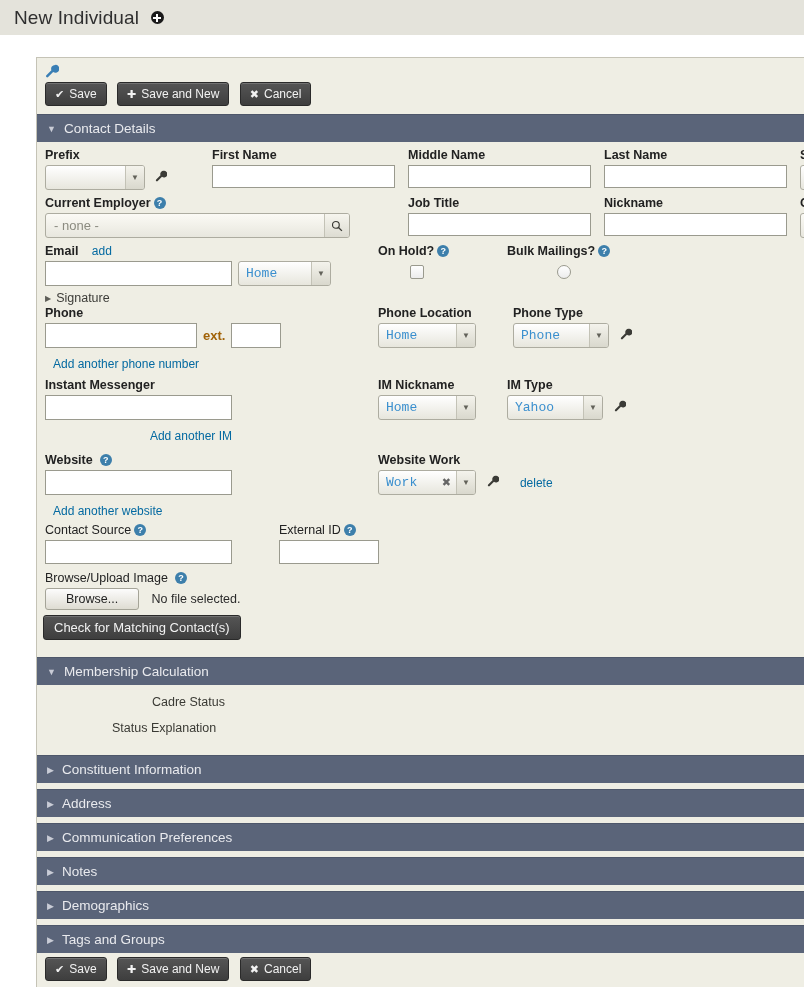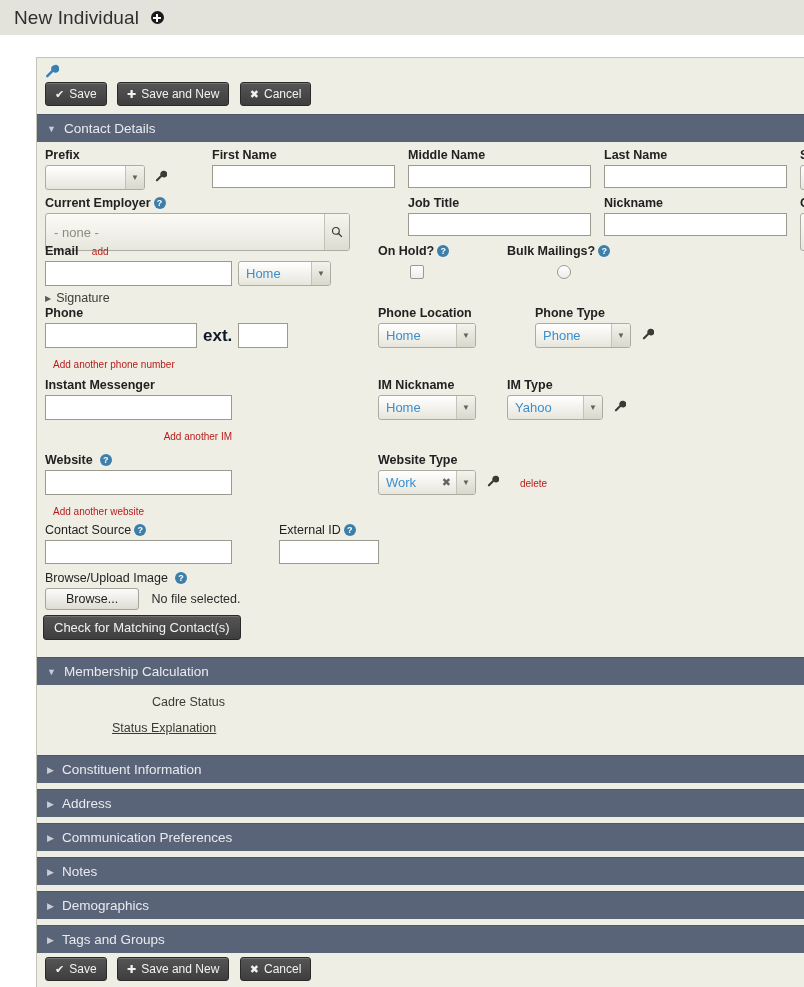--- a/index.html
+++ b/index.html
@@ -135,56 +135,57 @@
     cursor: pointer;
     vertical-align: middle;
   }
   .sel .sel-val {
     flex: 1;
     display: flex; align-items: center;
     padding: 10px 7px;
     font-size: 13px;
     color: #3a8fce;
     white-space: nowrap;
+    font-family: Liberation Mono, monospace;
   }
   .sel .sel-x {
     display:flex; align-items:center; padding: 0 5px 0 2px;
     color:#666; font-size: 11px;
   }
   .sel .sel-arrow {
     width: 19px;
     display: flex; align-items: center; justify-content: center;
     border-left: 1px solid #c3c2b6;
     background: linear-gradient(#f4f3ec, #d9d8cd);
     color: #63625a; font-size: 8px;
   }
   .sel.blank .sel-val { color: #222; }
 
   
   .ac {
     display: inline-flex; align-items: stretch;
-    height: 38px; width: 305px;
+    height: 25px; width: 305px;
     border: 1px solid #adaca0;
     border-radius: 3px;
     background: linear-gradient(#fbfaf5, #e8e7de);
     overflow: hidden;
   }
   .ac .ac-val {
     flex: 1; display: flex; align-items: center;
     padding: 0 8px; font-size: 13px; color: #8b8b80;
   }
   .ac .ac-btn {
     width: 25px; display: flex; align-items: center; justify-content: center;
     border-left: 1px solid #c3c2b6;
     background: linear-gradient(#f6f5ee, #dddcd2);
     color: #4a4a44; font-size: 12px;
     cursor: pointer;
   }
 
-  .lnk { color: #b91c1c; font-size: 10px; cursor: pointer; }
+  .lnk { color: #0369a1; font-size: 12px; cursor: pointer; }
 
   .wrench-inline { color: #3b3b36; font-size: 12px; cursor: pointer; display:inline-block; }
 
   .toggle-sub {
     font-size: 12.5px; color: #3c3c38; cursor: pointer;
     display: flex; align-items: center; gap: 5px;
   }
   .toggle-sub .caret-r { font-size: 8px; color: #5d5d57; }
 
   .chk {
@@ -363,35 +364,35 @@
           <span class="radio"></span>
         </span>
       </div>
     </div>
 
     <div class="frow" style="height:72px;">
       <div style="position:absolute;left:8px;top:0;">
         <span class="lbl">Phone</span>
         <span style="display:inline-flex;align-items:center;gap:6px;">
           <input class="txt" style="width: 152px; height: 25px;" value="">
-          <span style="font-size:17px;font-weight:bold;color:#0f172a;">ext.</span>
+          <span style="font-size:13px;font-weight:bold;color:#a16207;">ext.</span>
           <input class="txt" style="width: 50px; height: 25px;" value="">
         </span>
         <div style="margin-top:6px;margin-left:8px;">
           <span class="lnk">Add another phone number</span>
         </div>
       </div>
       <div style="position:absolute;left:341px;top:0;">
         <span class="lbl">Phone Location</span>
         <span class="sel" style="width:98px;">
           <span class="sel-val">Home</span>
           <span class="sel-arrow">▼</span>
         </span>
       </div>
-      <div style="position:absolute;left:498px;top:0;">
+      <div style="position:absolute;left:476px;top:0;">
         <span class="lbl">Phone Type</span>
         <span class="sel" style="width:96px;">
           <span class="sel-val">Phone</span>
           <span class="sel-arrow">▼</span>
         </span>
         <span class="wrench-inline" style="margin-left:7px;">
           <svg width="12" height="12" viewBox="0 0 16 16">
               <path fill="#3b3b36" d="M11.5 1a4.5 4.5 0 0 0-4.2 6.1L1.6 12.8a1.4 1.4 0 0 0 2 2l5.7-5.7A4.5 4.5 0 1 0 11.5 1z"></path>
             </svg>
         </span>
@@ -429,21 +430,21 @@
 
     <div class="frow" style="height:70px;">
       <div style="position:absolute;left:8px;top:0;">
         <span class="lbl"><span>Website</span><span class="help" style="margin-left:7px;">?</span></span>
         <input class="txt" style="width: 187px; height: 25px;" value="">
         <div style="margin-top:6px;margin-left:8px;">
           <span class="lnk">Add another website</span>
         </div>
       </div>
       <div style="position:absolute;left:341px;top:0;">
-        <span class="lbl">Website Type</span>
+        <span class="lbl">Website Work</span>
         <span class="sel" style="width:98px;">
           <span class="sel-val">Work</span>
           <span class="sel-x">✖</span>
           <span class="sel-arrow">▼</span>
         </span>
         <span class="wrench-inline" style="margin-left:7px;">
           <svg width="12" height="12" viewBox="0 0 16 16">
               <path fill="#3b3b36" d="M11.5 1a4.5 4.5 0 0 0-4.2 6.1L1.6 12.8a1.4 1.4 0 0 0 2 2l5.7-5.7A4.5 4.5 0 1 0 11.5 1z"></path>
             </svg>
         </span>
@@ -481,21 +482,21 @@
   <div class="section-gap"></div>
 
   <div class="acc-header">
     <span class="caret">▼</span>
     <span>Membership Calculation</span>
   </div>
   <div class="acc-body" style="padding:10px 0 14px 0;margin-left:39px;">
     <div class="mc-row" style="padding-left:76px;margin-bottom:12px;">
       <span>Cadre Status</span>
     </div>
-    <div class="mc-row" style="padding-left:36px;text-decoration:underline;">
+    <div class="mc-row" style="padding-left:36px;">
       <span>Status Explanation</span>
     </div>
   </div>
 
   <div class="section-gap"></div>
 
   <div class="acc-header">
     <span class="caret">▶</span>
     <span>Constituent Information</span>
   </div>

